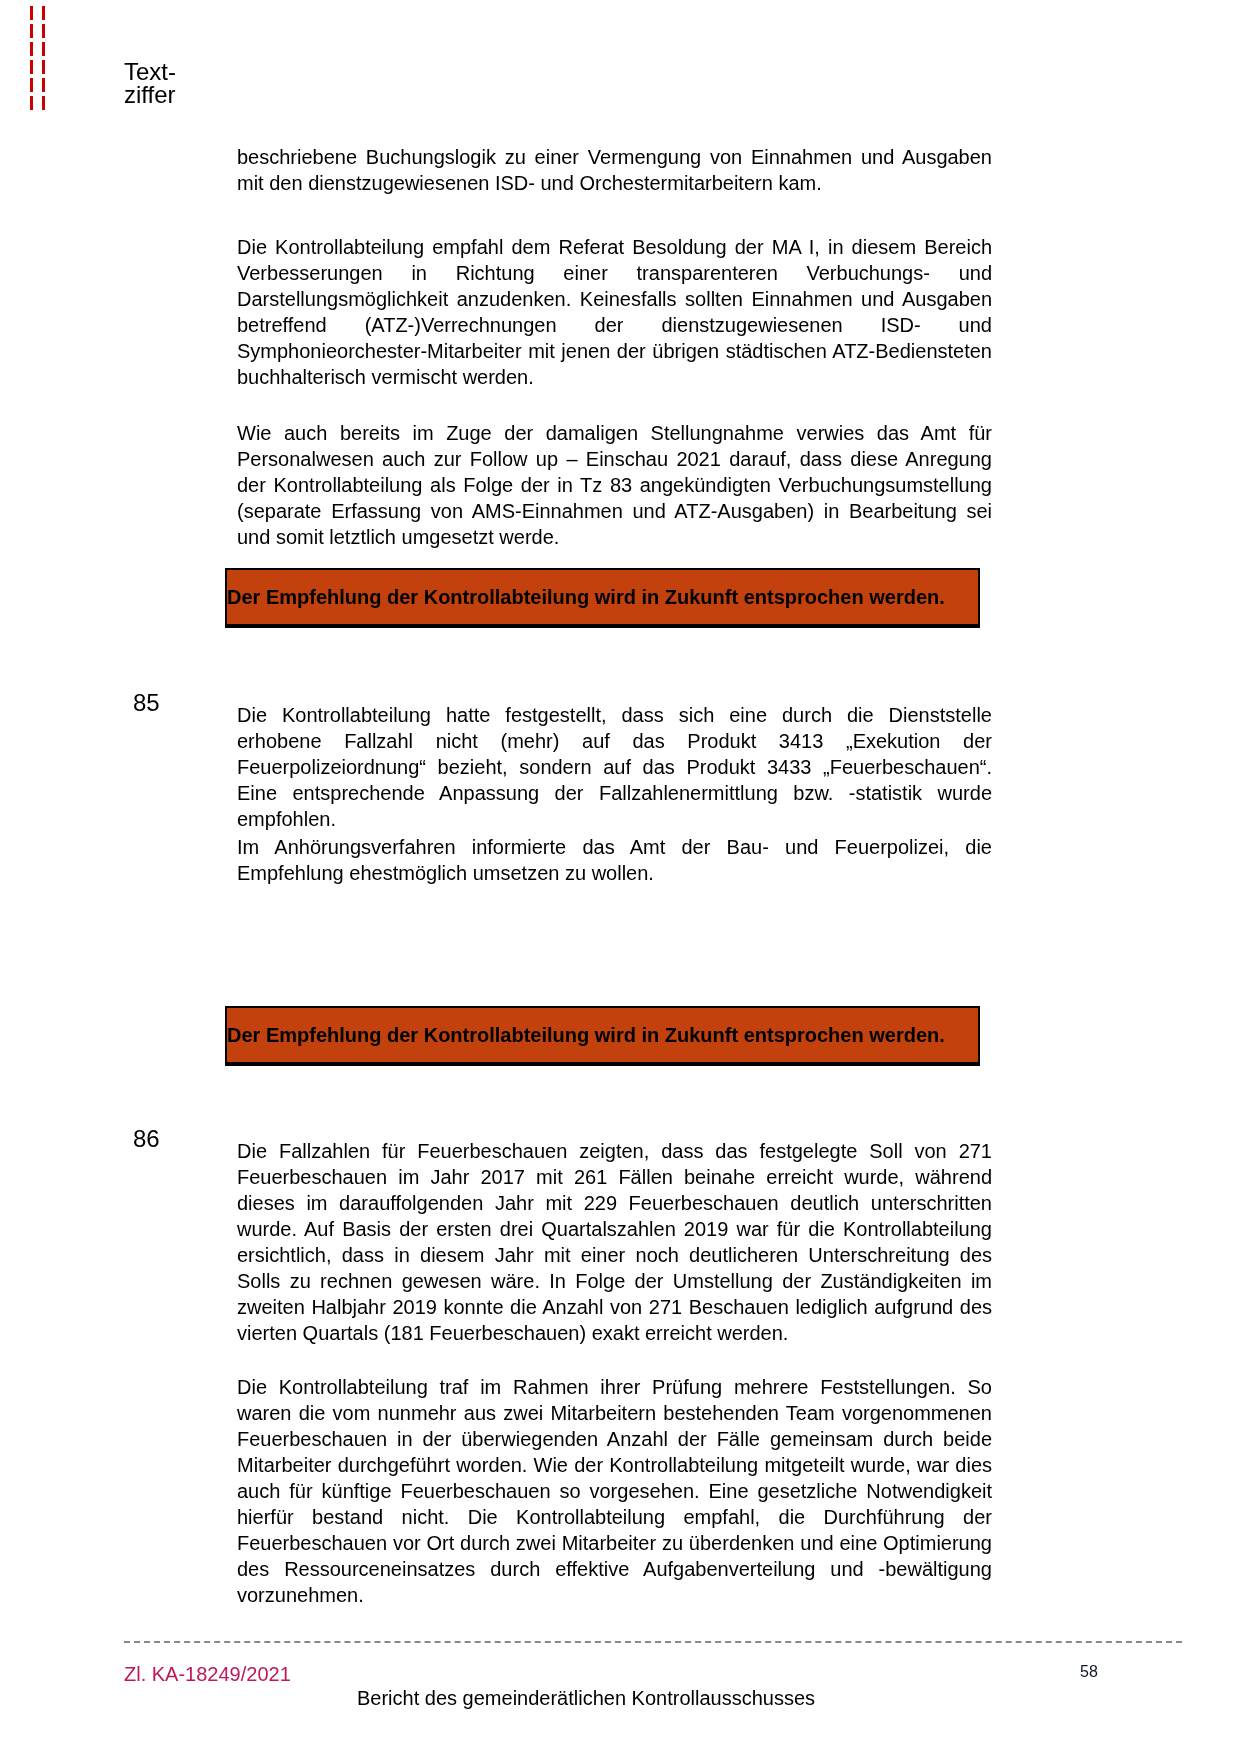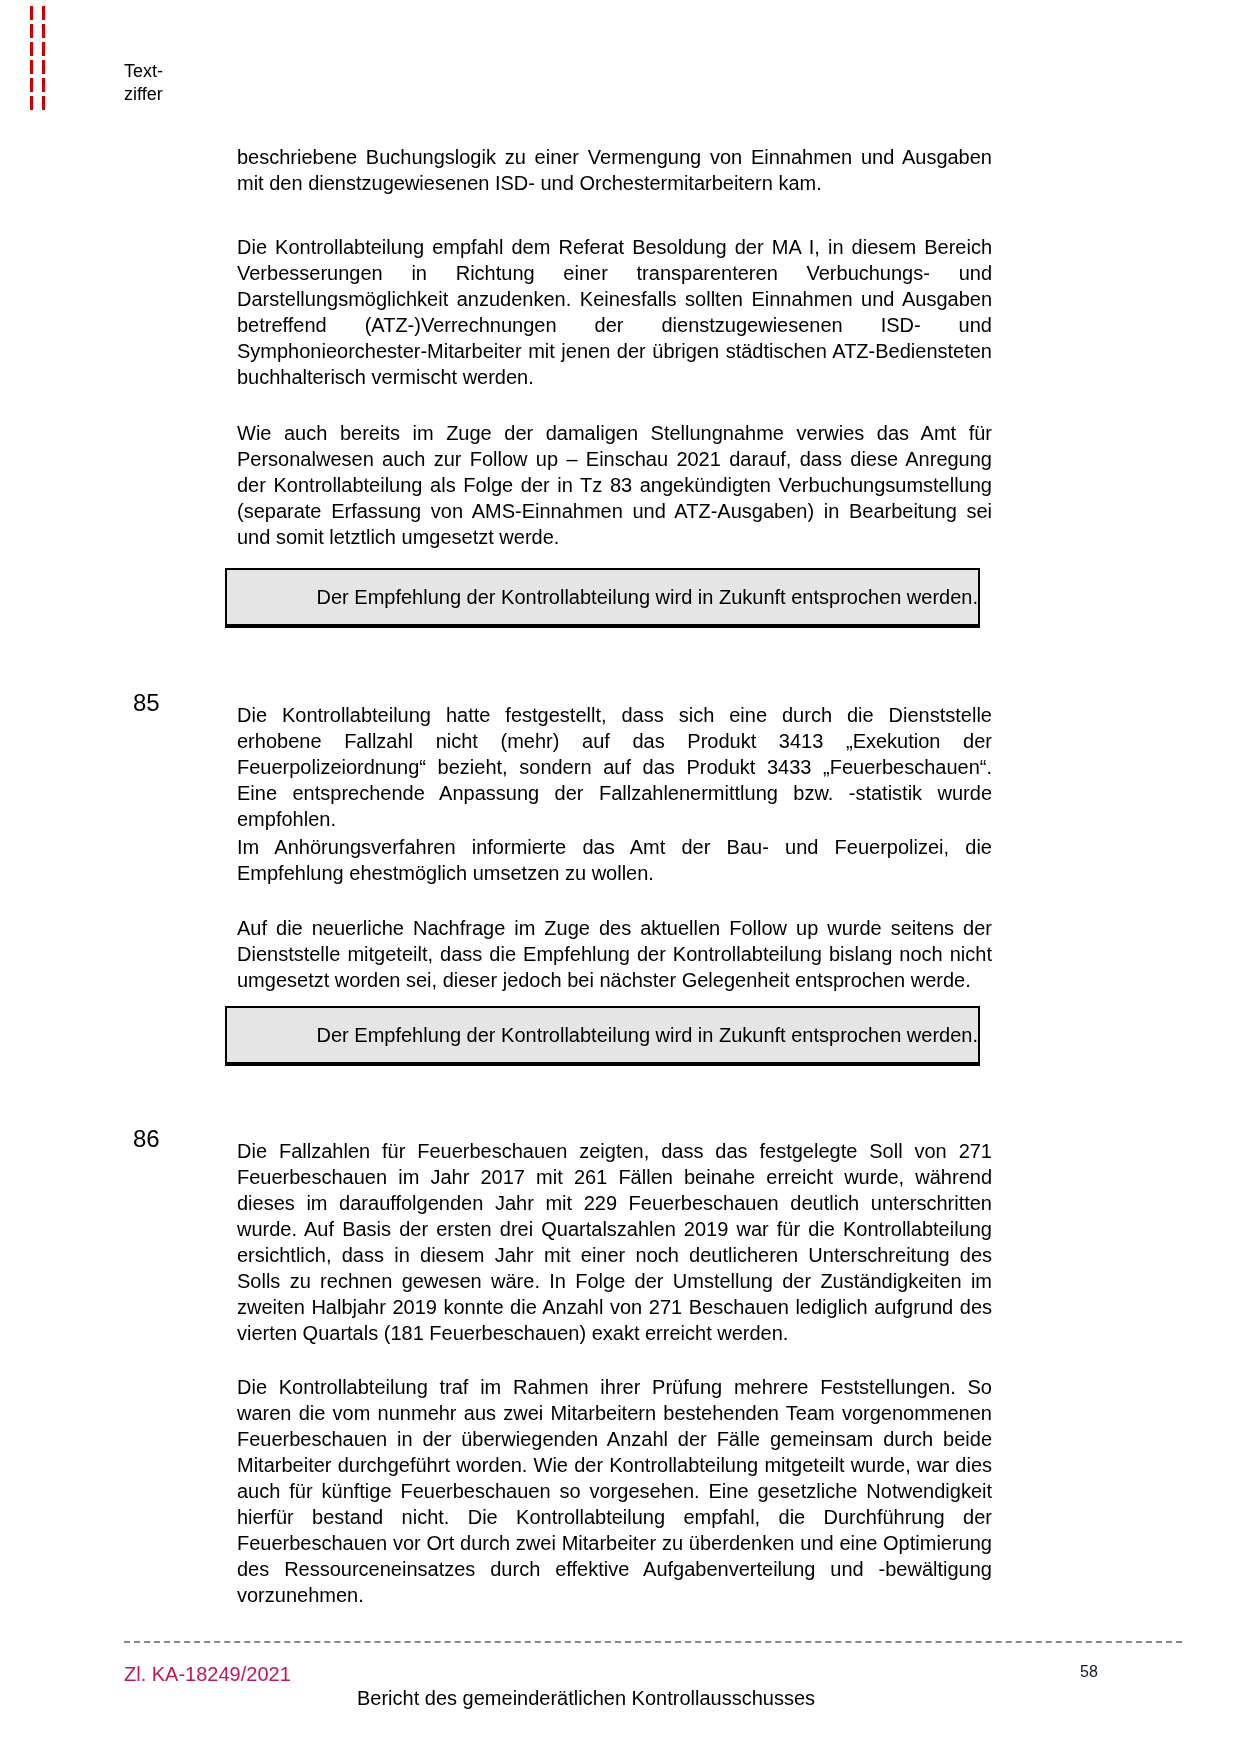--- a/index.html
+++ b/index.html
@@ -14,37 +14,38 @@
   .abs{position:absolute;}
   .body-par{
     left:225px;width:755px;
     font-size:20px;line-height:26px;
     text-align:justify;
     margin:12px;
     color:#000000;
   }
   .margin-label{
     left:124px;top:60px;
-    font-size:18px;line-height:23px;
+    font-size:24px;line-height:23px;
     color:#000000;
   }
   .margin-num{
     left:133px;width:50px;
     font-size:24px;line-height:26px;
     color:#000000;
   }
   .green-box{
     left:225px;width:755px;height:60px;
     box-sizing:border-box;
-    background:#e5e5e5;
+    background:#c2410c;
     border:2px solid #000000;
     border-bottom-width:4px;
-    display:flex;align-items:center;justify-content:flex-end;
+    display:flex;align-items:center;justify-content:flex-start;
     font-size:20px;
     text-align:center;
+    font-weight:bold;
   }
   .rev-marks{
     left:30px;top:6px;
     display:flex;flex-direction:column;gap:4px;
   }
   .rev-mark{
     width:9px;height:14px;
     border-left:3px solid #cc0000;
     border-right:3px solid #cc0000;
   }
@@ -79,21 +80,20 @@
   <p class="abs body-par" style="top:222px">Die Kontrollabteilung empfahl dem Referat Besoldung der MA I, in diesem Bereich Verbesserungen in Richtung einer transparenteren Verbuchungs- und Darstellungsmöglichkeit anzudenken. Keinesfalls sollten Einnahmen und Ausgaben betreffend (ATZ-)Verrechnungen der dienstzugewiesenen ISD- und Symphonieorchester-Mitarbeiter mit jenen der übrigen städtischen ATZ-Bediensteten buchhalterisch vermischt werden.</p>
   <p class="abs body-par" style="top:408px">Wie auch bereits im Zuge der damaligen Stellungnahme verwies das Amt für Personalwesen auch zur Follow up – Einschau 2021 darauf, dass diese Anregung der Kontrollabteilung als Folge der in Tz 83 angekündigten Verbuchungsumstellung (separate Erfassung von AMS-Einnahmen und ATZ-Ausgaben) in Bearbeitung sei und somit letztlich umgesetzt werde.</p>
 
   <div class="abs green-box" style="top:568px">
     <span>Der Empfehlung der Kontrollabteilung wird in Zukunft entsprochen werden.</span>
   </div>
 
   <div class="abs margin-num" style="top:690px">85</div>
   <p class="abs body-par" style="top:690px">Die Kontrollabteilung hatte festgestellt, dass sich eine durch die Dienststelle erhobene Fallzahl nicht (mehr) auf das Produkt 3413 „Exekution der Feuerpolizeiordnung“ bezieht, sondern auf das Produkt 3433 „Feuerbeschauen“. Eine entsprechende Anpassung der Fallzahlenermittlung bzw. -statistik wurde empfohlen.</p>
   <p class="abs body-par" style="top:822px">Im Anhörungsverfahren informierte das Amt der Bau- und Feuerpolizei, die Empfehlung ehestmöglich umsetzen zu wollen.</p>
-  <p class="abs body-par" style="top:903px">Auf die neuerliche Nachfrage im Zuge des aktuellen Follow up wurde seitens der Dienststelle mitgeteilt, dass die Empfehlung der Kontrollabteilung bislang noch nicht umgesetzt worden sei, dieser jedoch bei nächster Gelegenheit entsprochen werde.</p>
 
   <div class="abs green-box" style="top:1006px">
     <span>Der Empfehlung der Kontrollabteilung wird in Zukunft entsprochen werden.</span>
   </div>
 
   <div class="abs margin-num" style="top:1126px">86</div>
   <p class="abs body-par" style="top:1126px">Die Fallzahlen für Feuerbeschauen zeigten, dass das festgelegte Soll von 271 Feuerbeschauen im Jahr 2017 mit 261 Fällen beinahe erreicht wurde, während dieses im darauffolgenden Jahr mit 229 Feuerbeschauen deutlich unterschritten wurde. Auf Basis der ersten drei Quartalszahlen 2019 war für die Kontrollabteilung ersichtlich, dass in diesem Jahr mit einer noch deutlicheren Unterschreitung des Solls zu rechnen gewesen wäre. In Folge der Umstellung der Zuständigkeiten im zweiten Halbjahr 2019 konnte die Anzahl von 271 Beschauen lediglich aufgrund des vierten Quartals (181 Feuerbeschauen) exakt erreicht werden.</p>
   <p class="abs body-par" style="top:1362px">Die Kontrollabteilung traf im Rahmen ihrer Prüfung mehrere Feststellungen. So waren die vom nunmehr aus zwei Mitarbeitern bestehenden Team vorgenommenen Feuerbeschauen in der überwiegenden Anzahl der Fälle gemeinsam durch beide Mitarbeiter durchgeführt worden. Wie der Kontrollabteilung mitgeteilt wurde, war dies auch für künftige Feuerbeschauen so vorgesehen. Eine gesetzliche Notwendigkeit hierfür bestand nicht. Die Kontrollabteilung empfahl, die Durchführung der Feuerbeschauen vor Ort durch zwei Mitarbeiter zu überdenken und eine Optimierung des Ressourceneinsatzes durch effektive Aufgabenverteilung und -bewältigung vorzunehmen.</p>
 
   <div class="abs footer-rule"></div>

